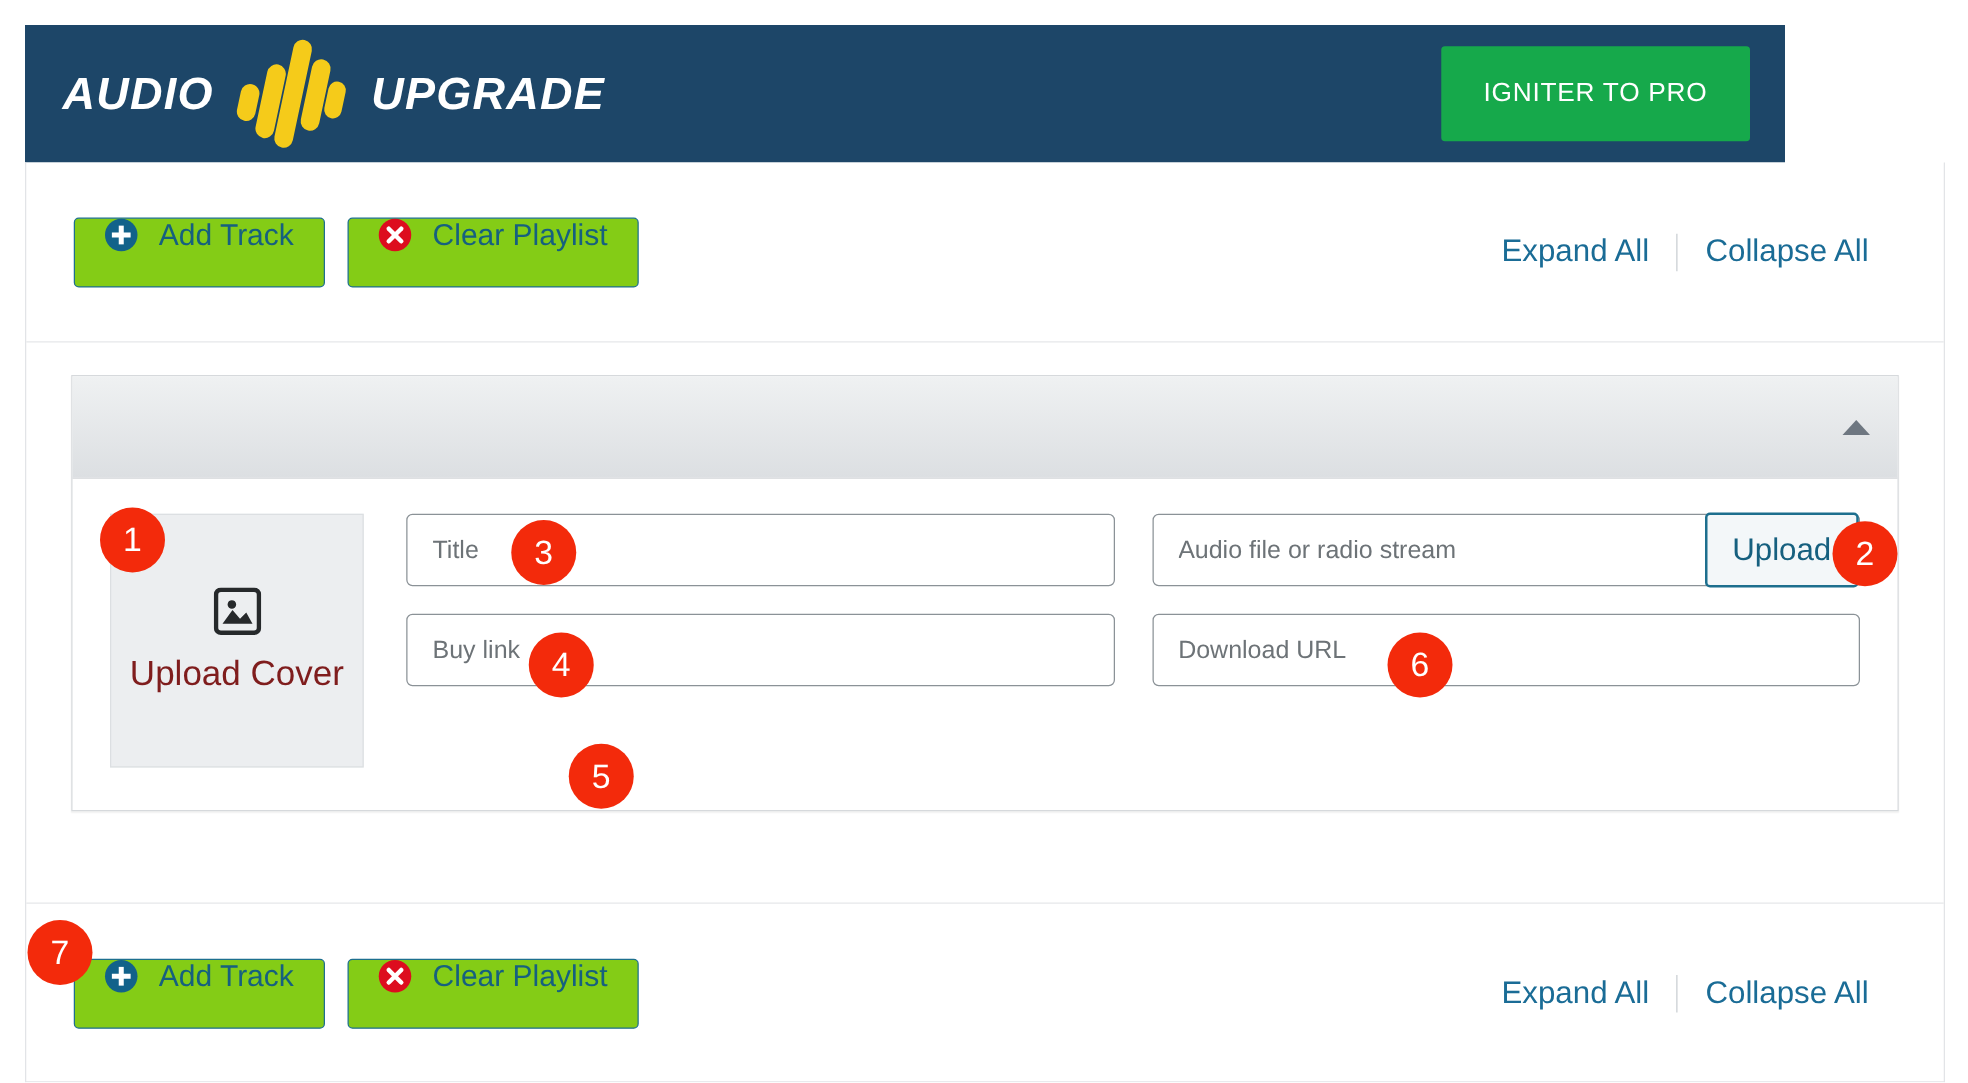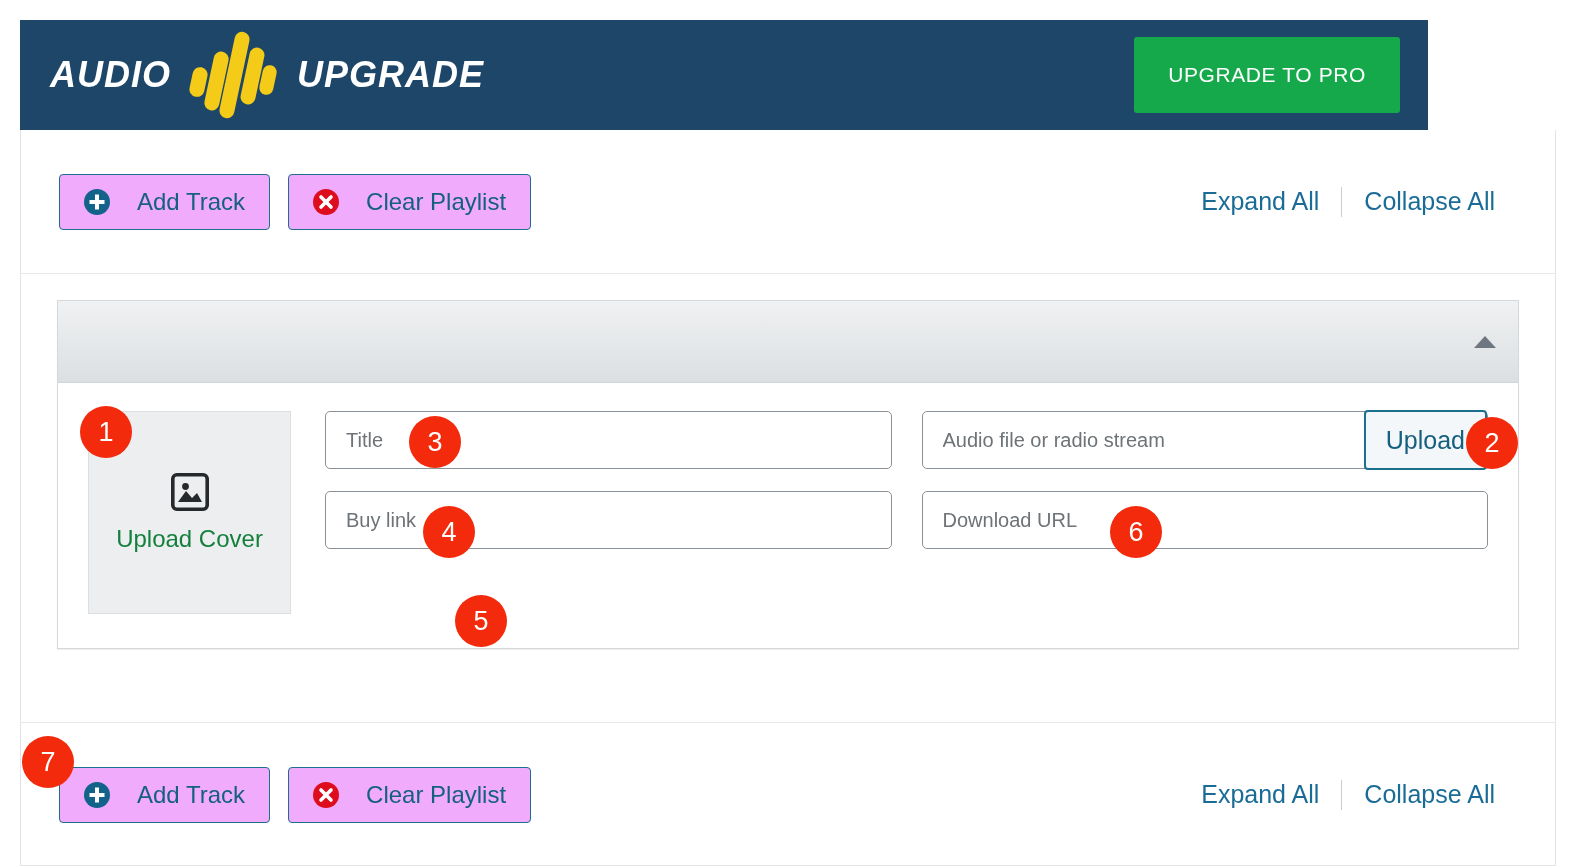--- a/index.html
+++ b/index.html
@@ -78,25 +78,25 @@
     display: flex;
     align-items: center;
     justify-content: space-between;
   }
   .toolbar.bottom { border-bottom: none; border-top: 1px solid #e6e8ea; }
 
   .btn-group { display: flex; gap: 18px; }
 
   .wp-btn {
     display: inline-flex;
-    align-items: center;
-    gap: 27px;
+    align-items: flex-start;
+    gap: 17px;
     height: 56px;
     padding: 0 24px;
-    background: #f0abfc;
+    background: #84cc16;
     border: 1px solid #1d6f8e;
     border-radius: 4px;
     color: #16607f;
     font-size: 24px;
     font-family: "Liberation Sans", sans-serif;
     cursor: pointer;
     white-space: nowrap;
   }
   .ico-plus, .ico-x {
     width: 26px; height: 26px;
@@ -161,22 +161,22 @@
     border: 1px solid #dcdfe2;
     display: flex;
     flex-direction: column;
     align-items: center;
     justify-content: center;
     gap: 10px;
     cursor: pointer;
     flex: 0 0 auto;
   }
   .cover-label {
-    font-size: 24px;
-    color: #15803d;
+    font-size: 28px;
+    color: #7f1d1d;
   }
   .fields {
     display: flex;
     flex: 1 1 auto;
     gap: 30px;
   }
   .col { display: flex; flex-direction: column; gap: 22px; flex: 1 1 50%; }
 
   .field-wrap { position: relative; }
   .tfield {
@@ -238,21 +238,21 @@
             <rect x="2" y="38" width="15" height="30" rx="7.5" transform="rotate(12 9.5 53)"></rect>
             <rect x="20" y="22" width="15" height="60" rx="7.5" transform="rotate(12 27.5 52)"></rect>
             <rect x="38" y="2" width="15" height="88" rx="7.5" transform="rotate(12 45.5 46)"></rect>
             <rect x="56" y="18" width="15" height="58" rx="7.5" transform="rotate(12 63.5 47)"></rect>
             <rect x="72" y="36" width="14" height="30" rx="7" transform="rotate(12 79 51)"></rect>
           </g>
         </svg>
       </span>
       <span class="brand-word">UPGRADE</span>
     </div>
-    <button class="upgrade-btn">UPGRADE TO PRO</button>
+    <button class="upgrade-btn">IGNITER TO PRO</button>
   </div>
 
   <div class="card">
 
     <div class="toolbar">
       <div class="btn-group">
         <button class="wp-btn">
           <span class="ico-plus">
             <svg width="26" height="26" viewBox="0 0 26 26">
                 <rect x="11" y="5.5" width="4" height="15" fill="#fff"></rect>

